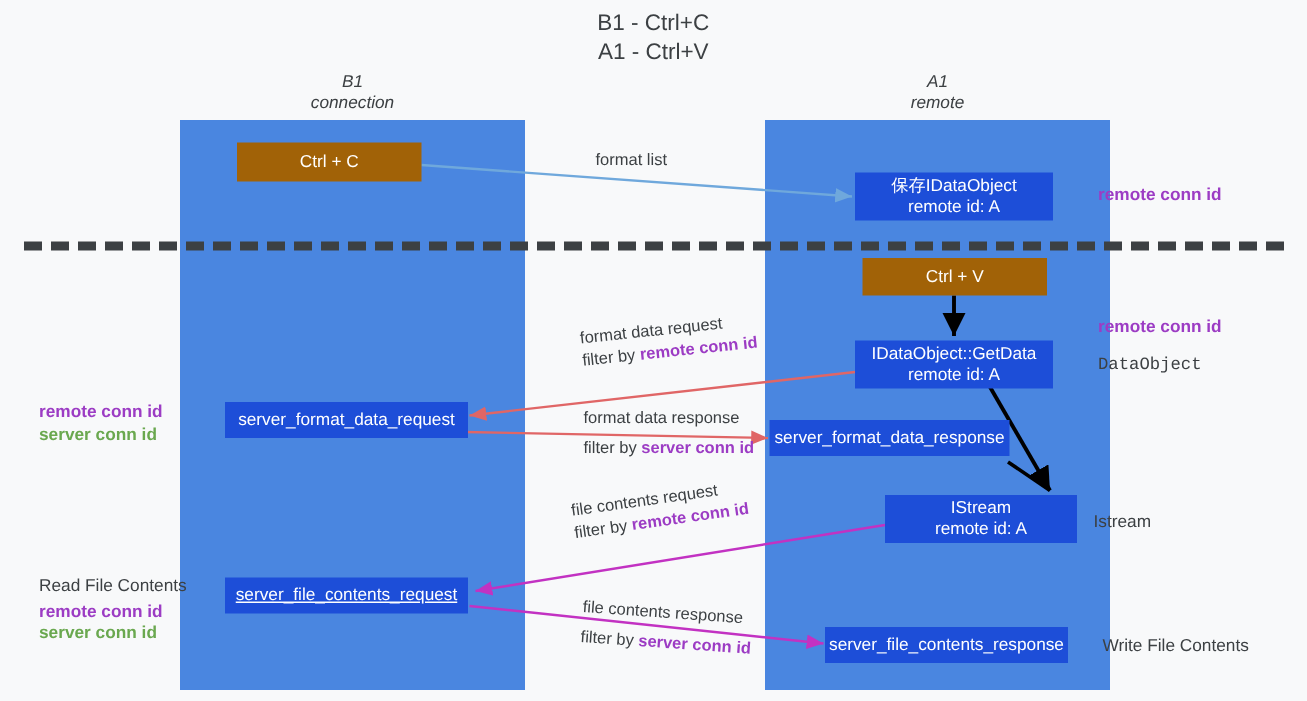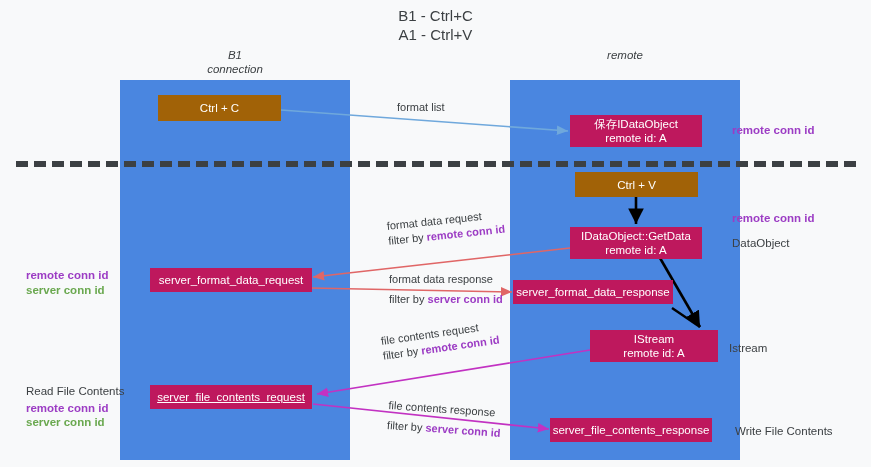--- a/index.html
+++ b/index.html
@@ -55,21 +55,21 @@
     flex-direction: column;
     align-items: center;
     justify-content: center;
     color: #ffffff;
     font-size: 11.5px;
     line-height: 14px;
     text-align: center;
     padding: 2px 4px;
   }
   .box.green { background: #a16207; }
-  .box.orange { background: #be185d; }
+  .box.orange { background: #1d4ed8; }
 
   
   .side-label {
     font-size: 11.5px;
     line-height: 15px;
     color: #3c4043;
     white-space: nowrap;
   }
   .purple { color: #9c3cc4; font-weight: bold; }
   .green-txt { color: #6aa84f; font-weight: bold; }
@@ -106,20 +106,21 @@
   <div class="abs title">
     <div>B1 - Ctrl+C</div>
     <div>A1 - Ctrl+V</div>
   </div>
 
   <div class="abs lane-header" style="left:120px; top:48px; width:230px;">
     <div>B1</div>
     <div>connection</div>
   </div>
   <div class="abs lane-header" style="left:510px; top:48px; width:230px;">
+    <div>A1</div>
     <div>remote</div>
   </div>
 
   <div class="abs lane" style="left:120px; top:80px; width:230px; height:380px;"></div>
   <div class="abs lane" style="left:510px; top:80px; width:230px; height:380px;"></div>
 
   <svg class="overlay" viewBox="0 0 871 467">
     <defs>
       <marker id="ah-blue" markerWidth="8" markerHeight="8" refX="7" refY="3" orient="auto">
         <path d="M0,0 L7,3 L0,6 z" fill="#6fa8dc"></path>
@@ -219,17 +220,17 @@
 
   <div class="abs side-label purple" style="left:26px; top:268px;">remote conn id</div>
   <div class="abs side-label green-txt" style="left:26px; top:283px;">server conn id</div>
 
   <div class="abs side-label" style="left:26px; top:384px;">Read File Contents</div>
   <div class="abs side-label purple" style="left:26px; top:401px;">remote conn id</div>
   <div class="abs side-label green-txt" style="left:26px; top:415px;">server conn id</div>
 
   <div class="abs side-label purple" style="left:732px; top:123px;">remote conn id</div>
   <div class="abs side-label purple" style="left:732px; top:211px;">remote conn id</div>
-  <div class="abs side-label" style="left:732px; top:236px;">DataObject</div>
+  <div class="abs side-label" style="left:732px; top:236px;font-family:Liberation Mono, monospace;">DataObject</div>
   <div class="abs side-label" style="left:729px; top:341px;">Istream</div>
   <div class="abs side-label" style="left:735px; top:424px;">Write File Contents</div>
 
 </div>
 
 </body></html>

